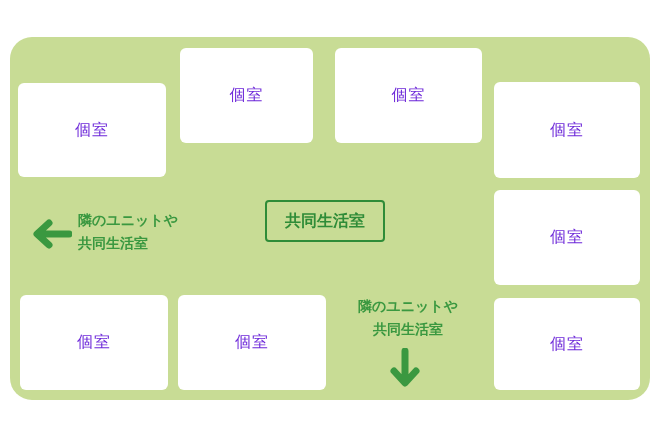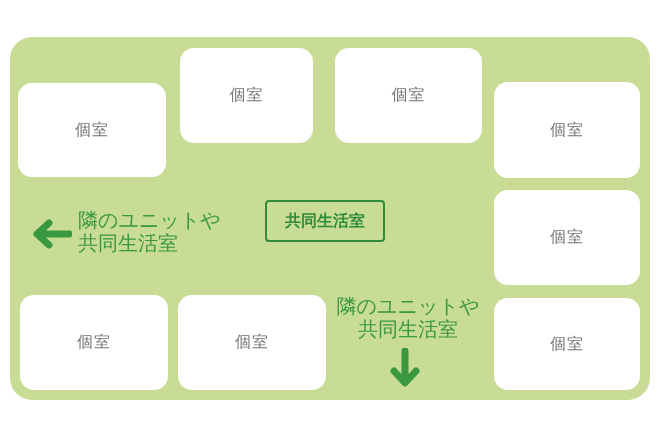--- a/index.html
+++ b/index.html
@@ -20,25 +20,25 @@
     left: 10px;
     top: 37px;
     width: 640px;
     height: 363px;
     background: #c8dc95;
     border-radius: 22px;
   }
   .room {
     position: absolute;
     background: #ffffff;
-    border-radius: 14px;
+    border-radius: 6px;
     display: flex;
     align-items: center;
     justify-content: center;
-    color: #737373;
+    color: #6d28d9;
     font-size: 16px;
     letter-spacing: 1px;
   }
   .r1 { left: 8px;   top: 46px;  width: 148px; height: 94px; }
   .r2 { left: 170px; top: 11px;  width: 133px; height: 95px; }
   .r3 { left: 325px; top: 11px;  width: 147px; height: 95px; }
   .r4 { left: 484px; top: 45px;  width: 146px; height: 96px; }
   .r5 { left: 484px; top: 153px; width: 146px; height: 95px; }
   .r6 { left: 484px; top: 261px; width: 146px; height: 92px; }
   .r7 { left: 10px;  top: 258px; width: 148px; height: 95px; }
@@ -55,22 +55,22 @@
     align-items: center;
     justify-content: center;
     color: #2f8c38;
     font-size: 16px;
     font-weight: 600;
     box-sizing: border-box;
   }
   .note {
     position: absolute;
     color: #3a9840;
-    font-size: 20px;
-    font-weight: 400;
+    font-size: 14px;
+    font-weight: 700;
     line-height: 23px;
   }
   .note-left-text {
     left: 68px;
     top: 172px;
     text-align: left;
   }
   .note-bottom-text {
     left: 323px;
     top: 258px;

